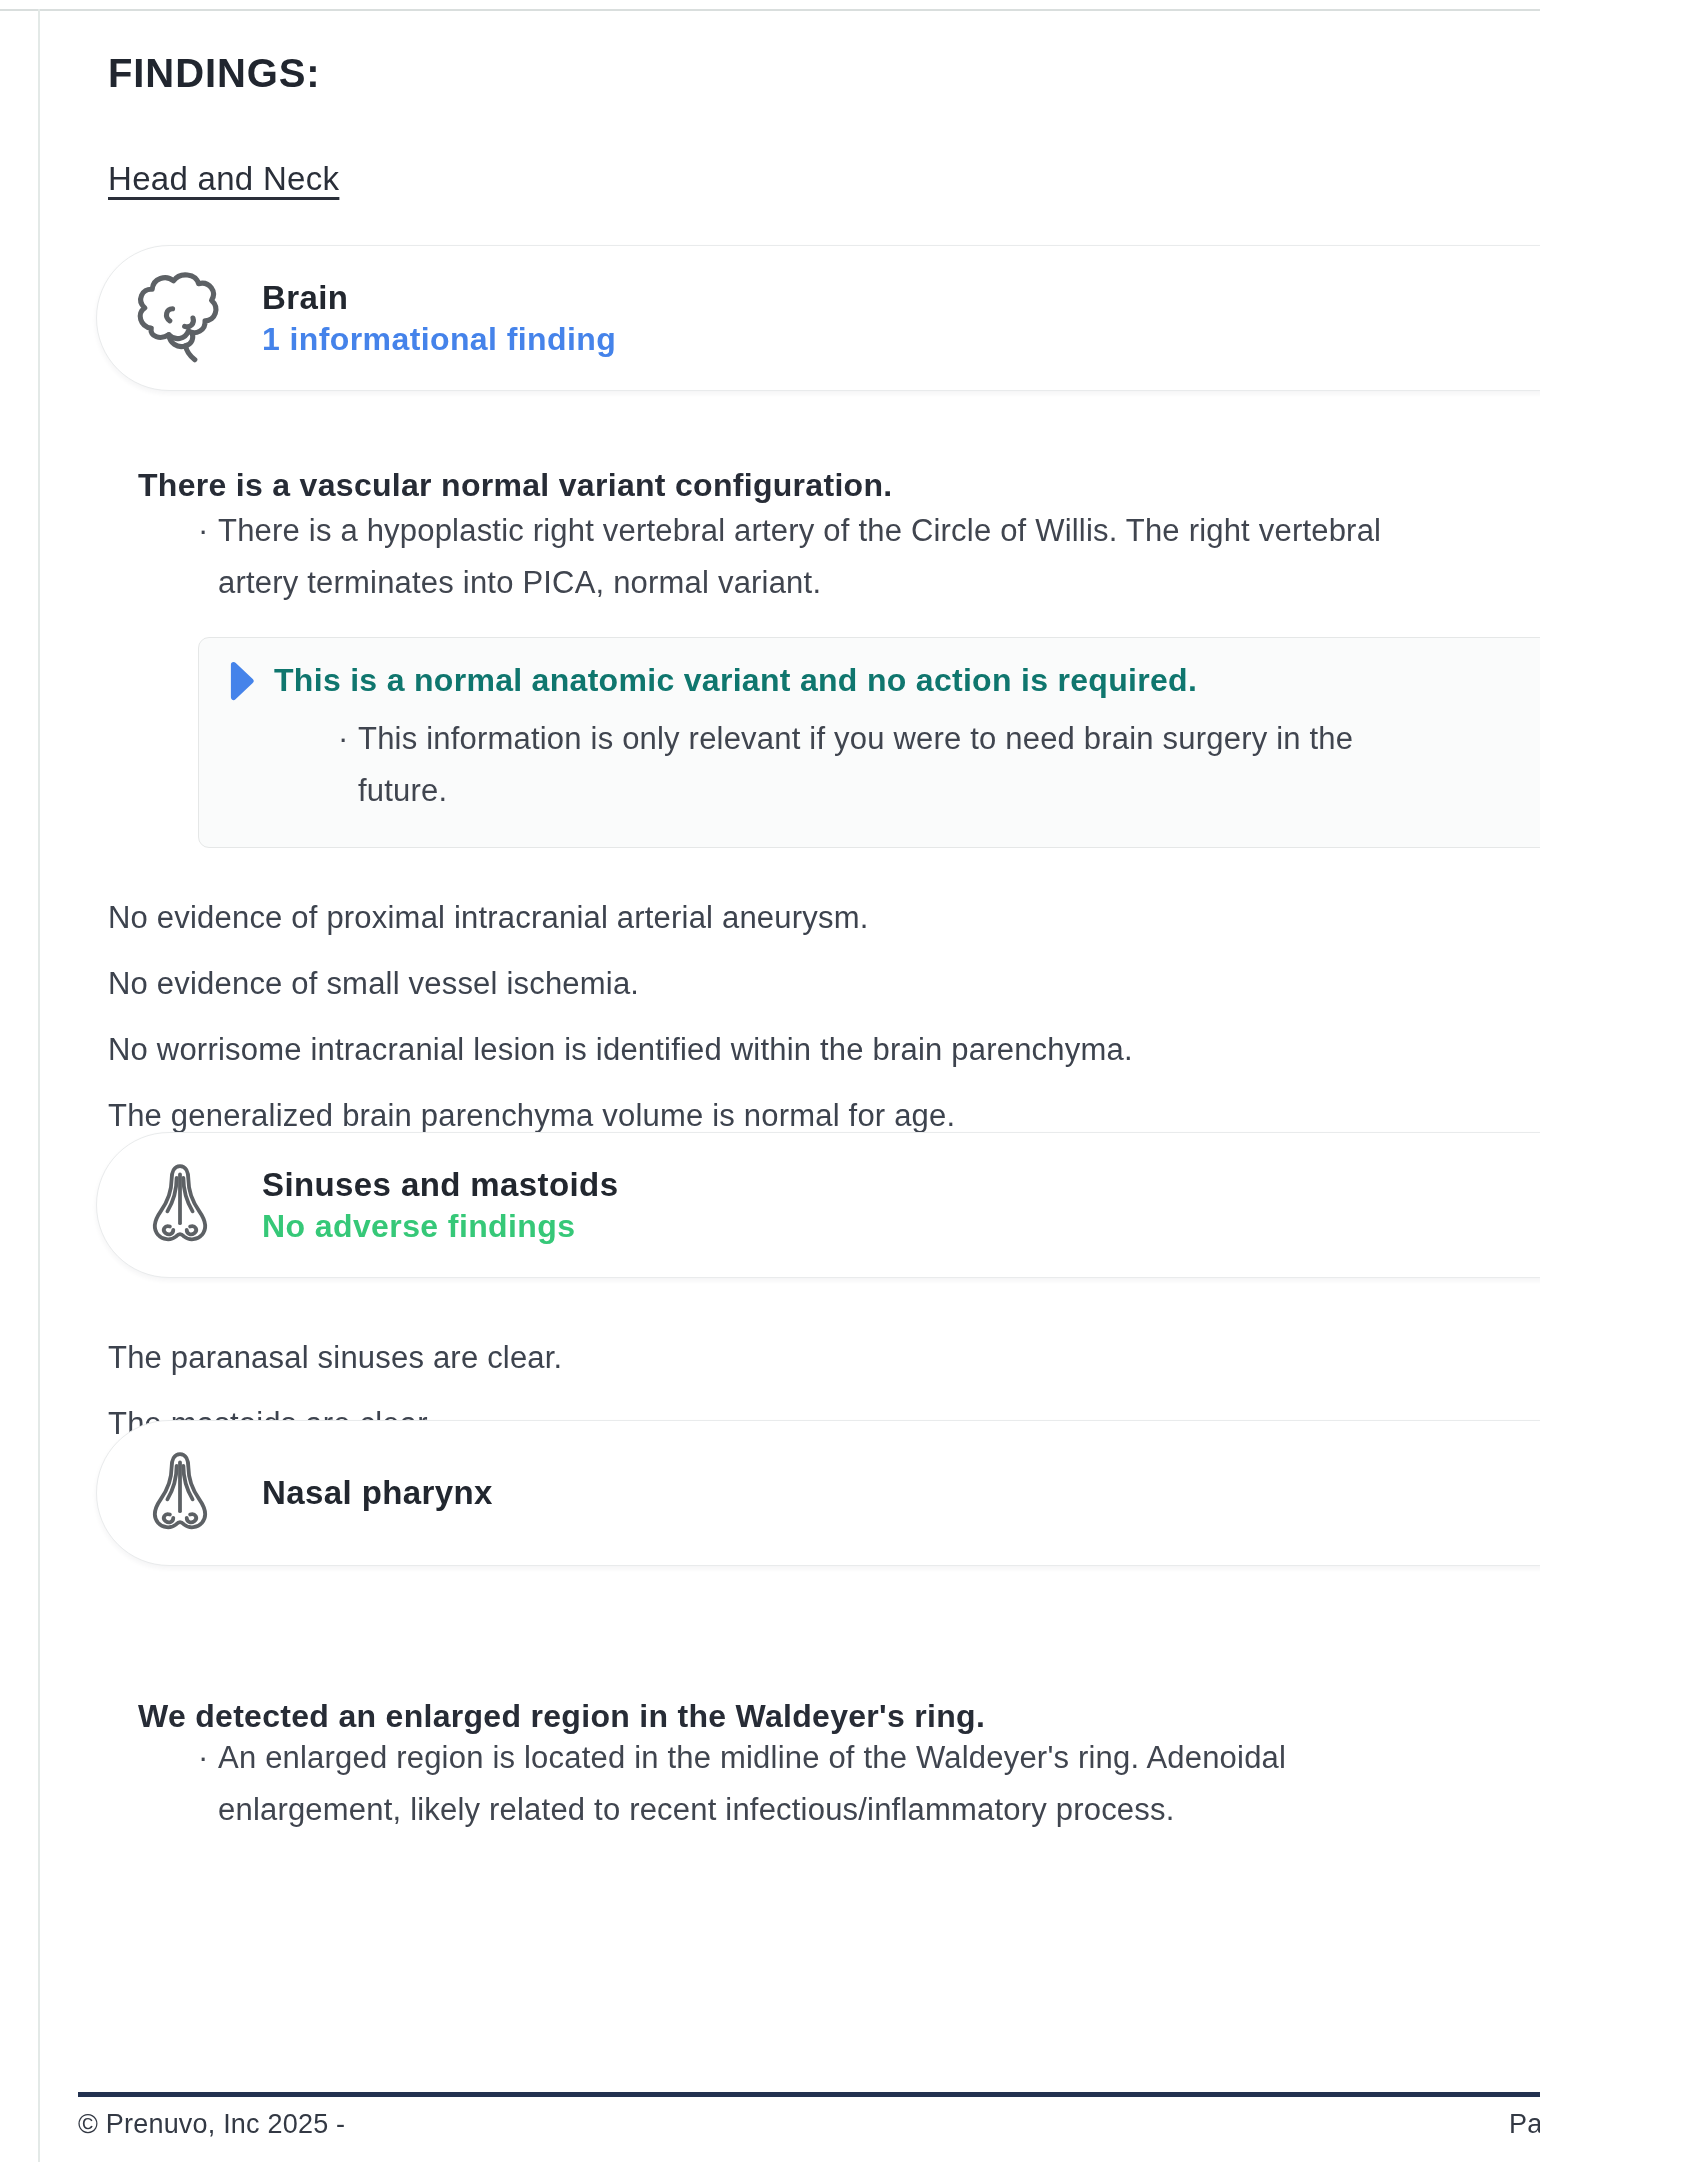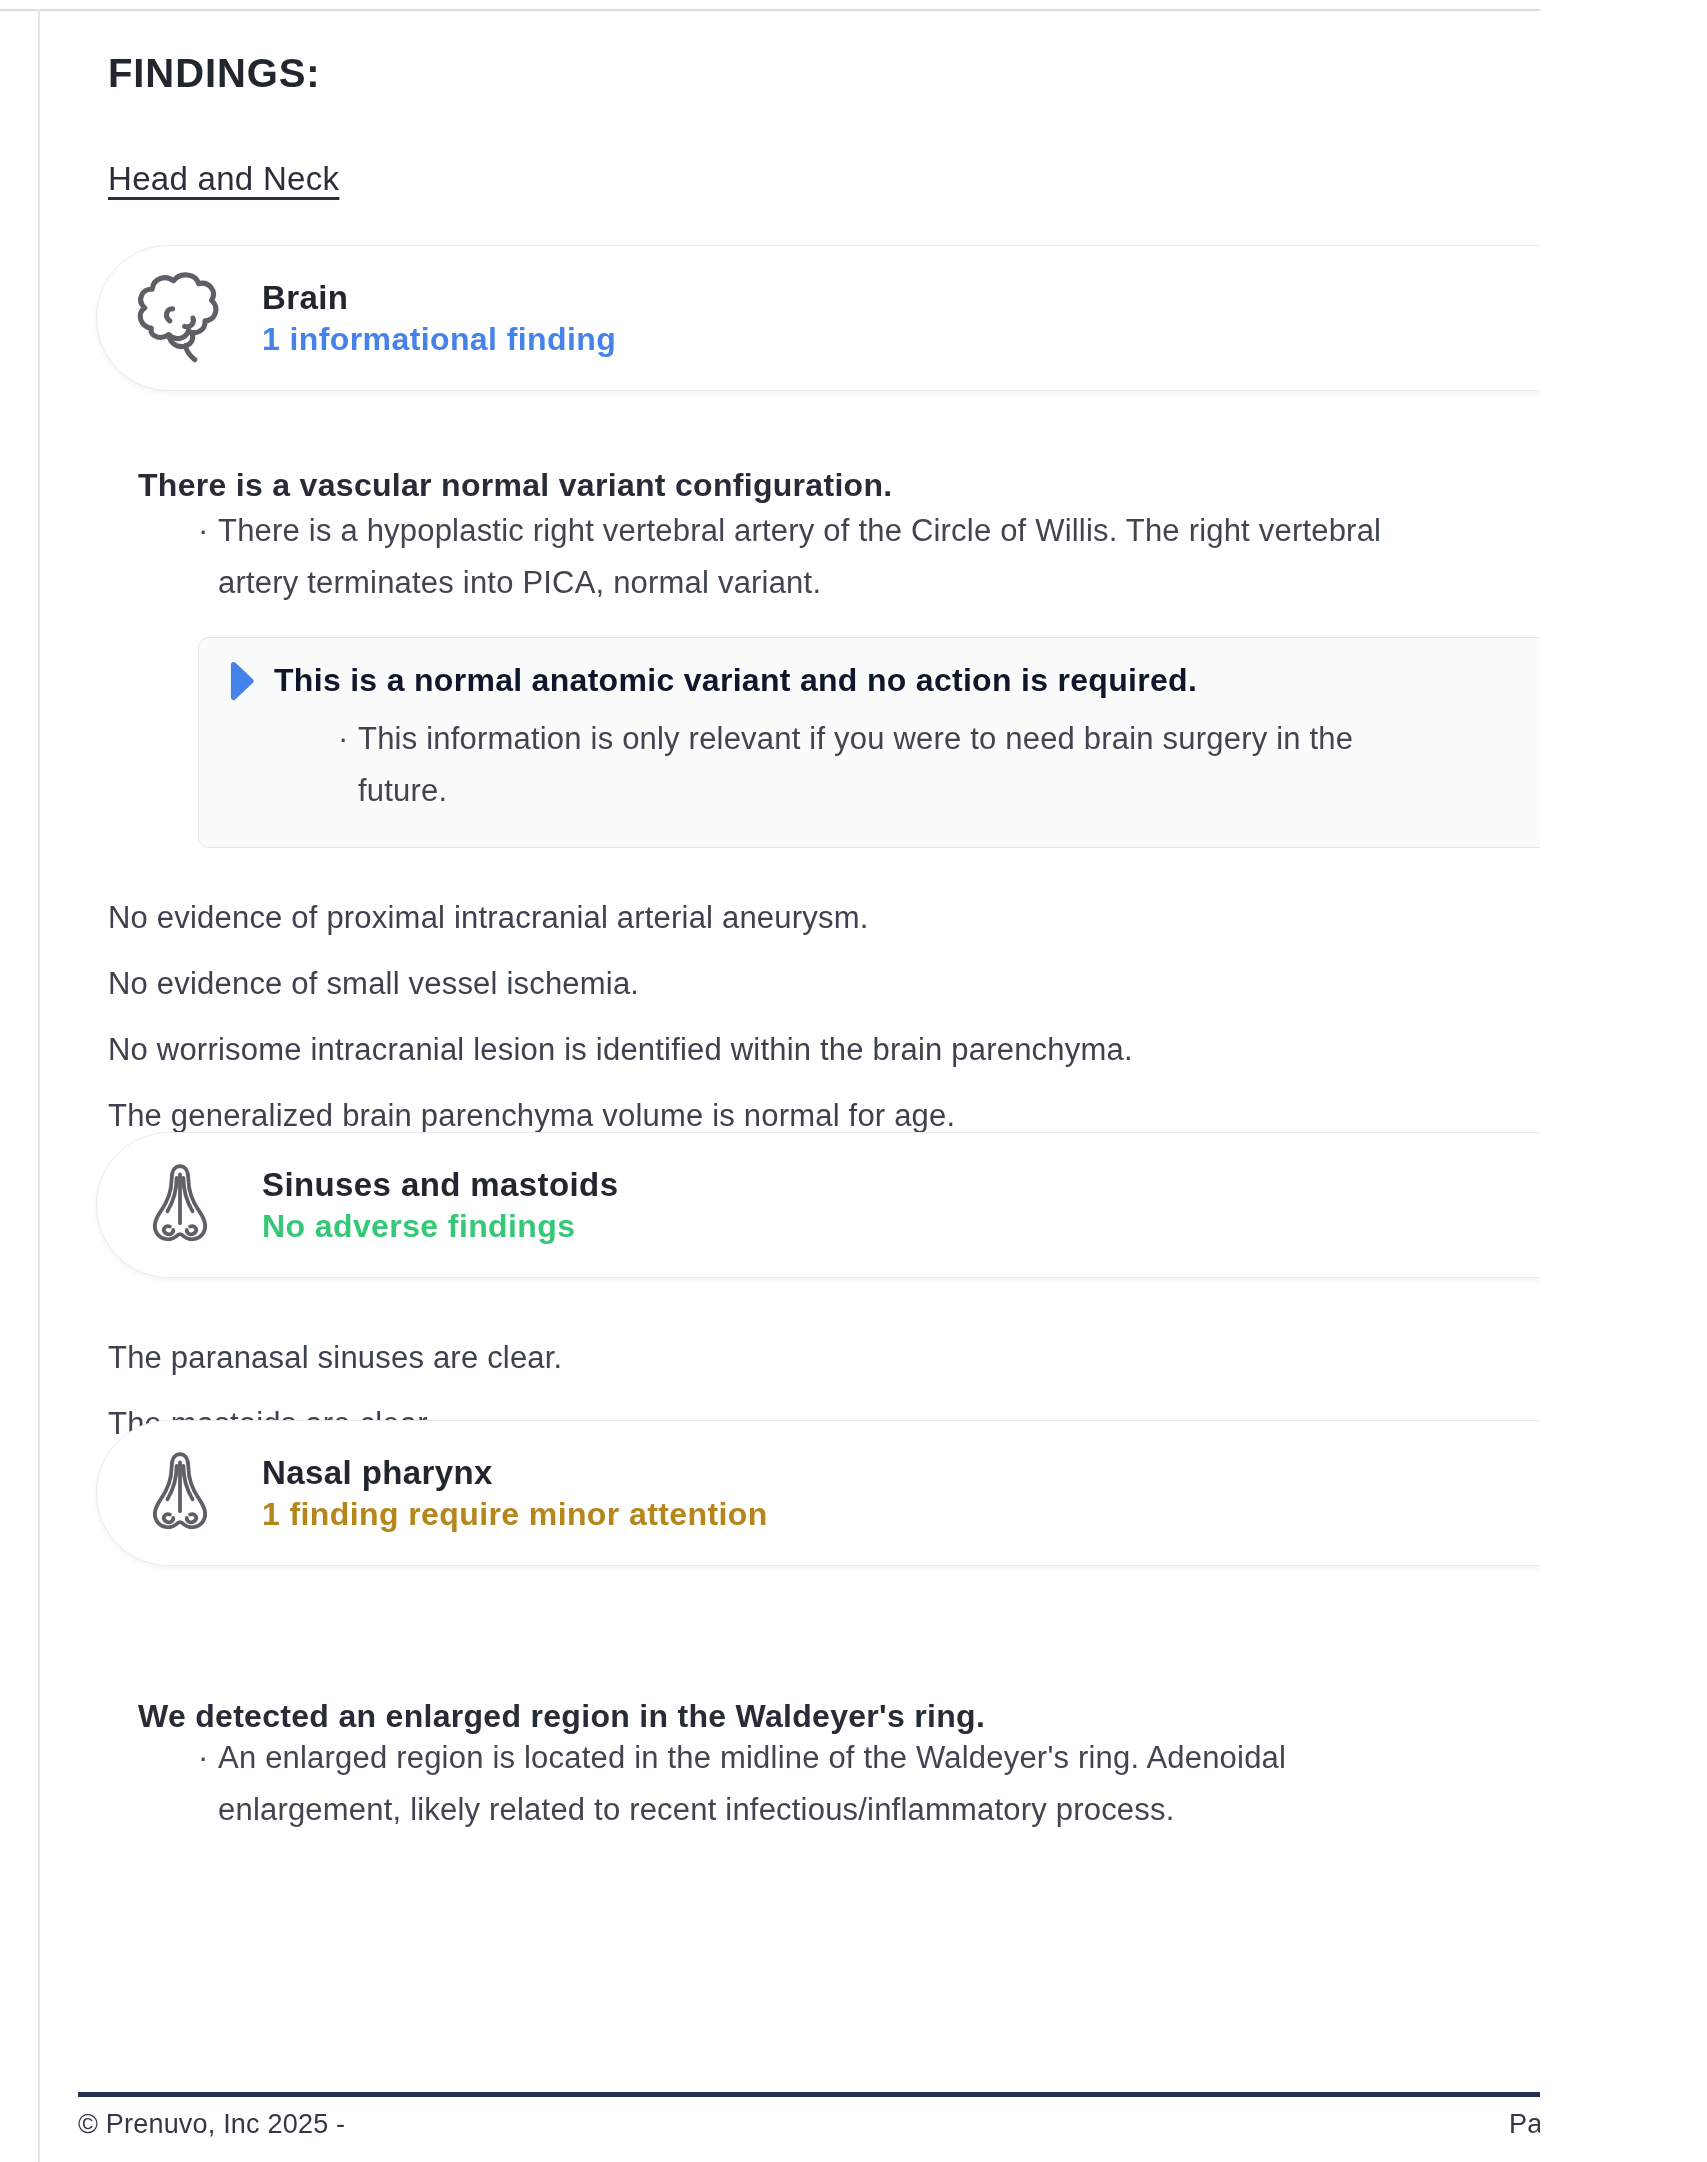--- a/index.html
+++ b/index.html
@@ -40,21 +40,21 @@
   .bullet{position:absolute;font-size:31px;color:#40454f;letter-spacing:0.2px;}
   .b-line{position:relative;line-height:52px;white-space:nowrap;}
   .dot{position:absolute;left:-20px;}
 
   .callout{
     position:absolute;left:198px;top:637px;width:1358px;height:211px;box-sizing:border-box;
     background:#fafbfb;border:1.8px solid #e5e7e7;border-radius:11px;
   }
   .callout-arrow{position:absolute;left:31px;top:23px;width:24.5px;height:40px;}
   .callout-heading{
-    position:absolute;left:75px;top:22px;font-size:32px;font-weight:700;color:#0f172a;
+    position:absolute;left:75px;top:22px;font-size:32px;font-weight:700;color:#0f766e;
     letter-spacing:0.3px;line-height:40px;white-space:nowrap;
   }
   .callout .bullet{left:159px;top:75px;}
 
   .statements{position:absolute;left:108px;font-size:31px;color:#3d434e;letter-spacing:0.2px;}
   .statements div{line-height:52px;white-space:nowrap;margin-top:14px;}
 
   .footer-line{position:absolute;left:78px;top:2092px;width:1556px;height:4.5px;background:#223150;}
   .footer-row{
     position:absolute;left:78px;top:2109px;width:1556px;display:flex;
@@ -144,21 +144,20 @@
         <path d="M50 8 C43 8 40 15 40 24 C40 38 34 52 27 62 C20 72 17 82 24 90 C29 96 39 97 45 92 C47 90 49 89 50 89 C51 89 53 90 55 92 C61 97 71 96 76 90 C83 82 80 72 73 62 C66 52 60 38 60 24 C60 15 57 8 50 8 Z"></path>
         <path d="M50 18 L50 76"></path>
         <path d="M46 22 C46 38 41 52 35 62"></path>
         <path d="M54 22 C54 38 59 52 65 62"></path>
         <path d="M38 80 C32 78 28 84 33 88 C37 91 42 89 42 84"></path>
         <path d="M62 80 C68 78 72 84 67 88 C63 91 58 89 58 84"></path>
       </svg>
     </div>
     <div class="organ-text">
       <div class="organ-title">Nasal pharynx</div>
-      <div class="organ-status" style="color:#b5861a">1 finding require minor attention</div>
     </div>
   </section>
 
   <div class="finding-heading" style="top:1682px">We detected an enlarged region in the Waldeyer's ring.</div>
 
   <div class="bullet" style="left:218px;top:1732px">
     <div class="b-line"><span class="dot">·</span><span>An enlarged region is located in the midline of the Waldeyer's ring. Adenoidal</span></div>
     <div class="b-line">enlargement, likely related to recent infectious/inflammatory process.</div>
   </div>
 

